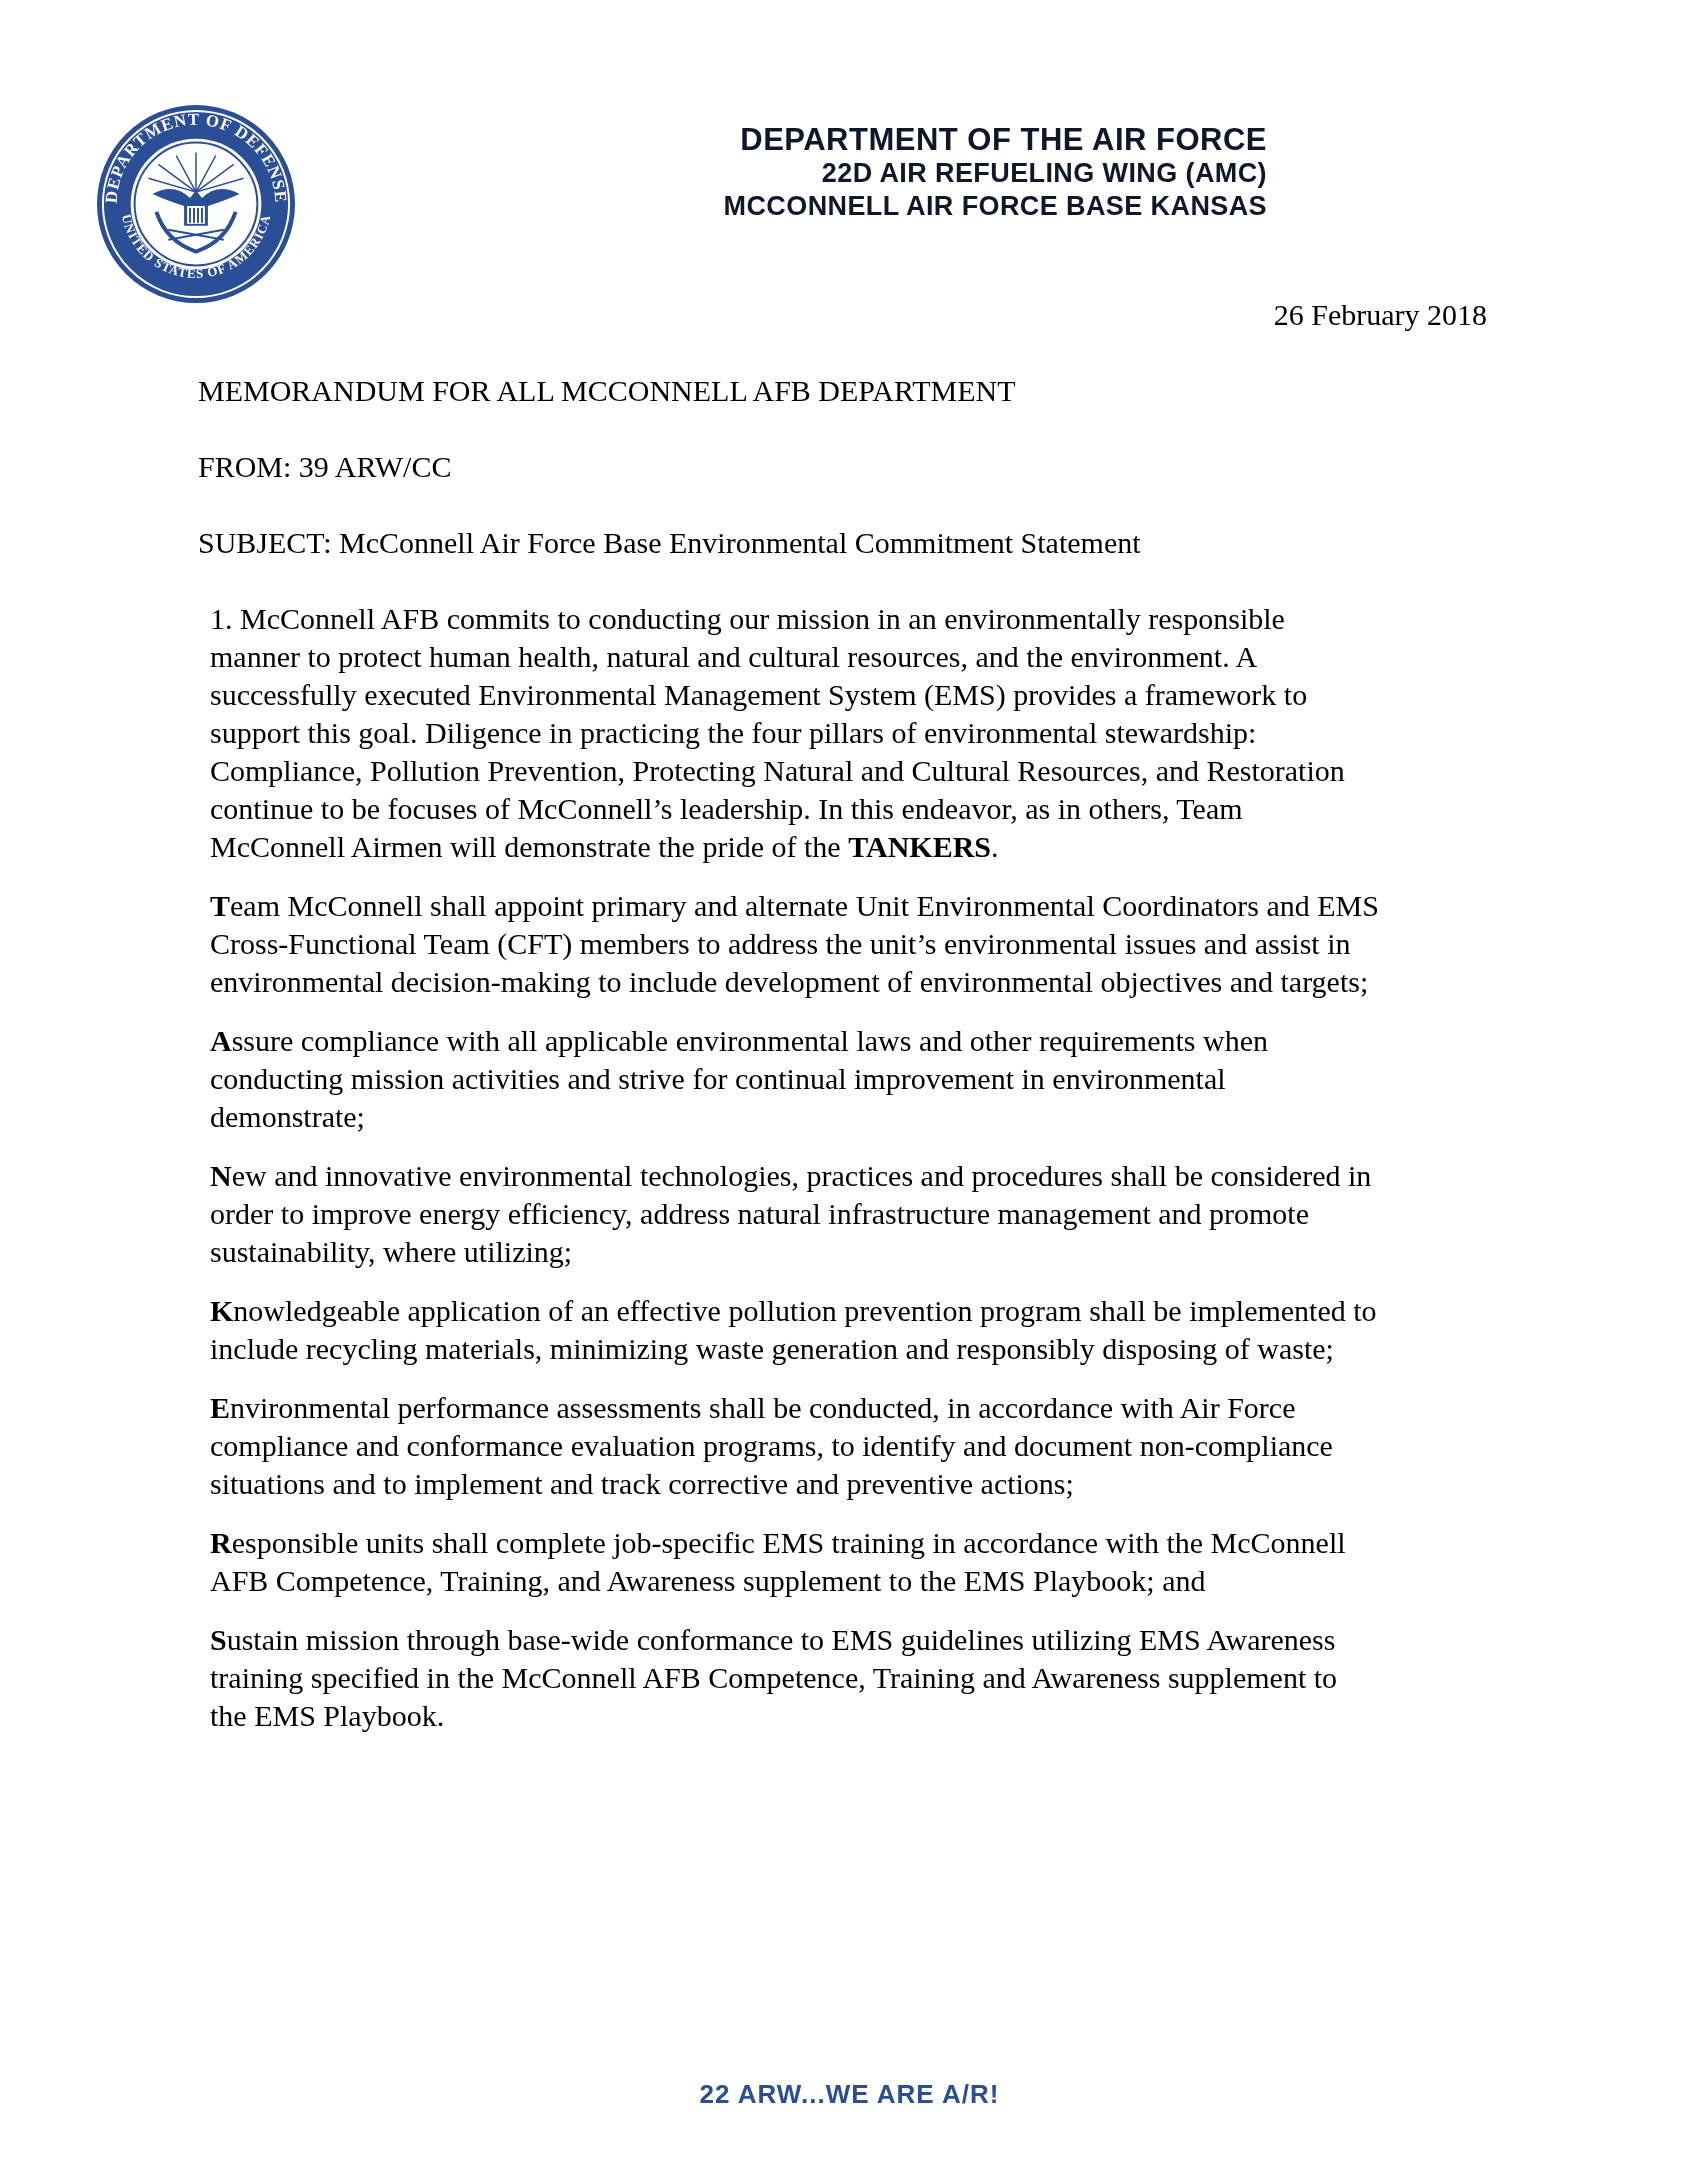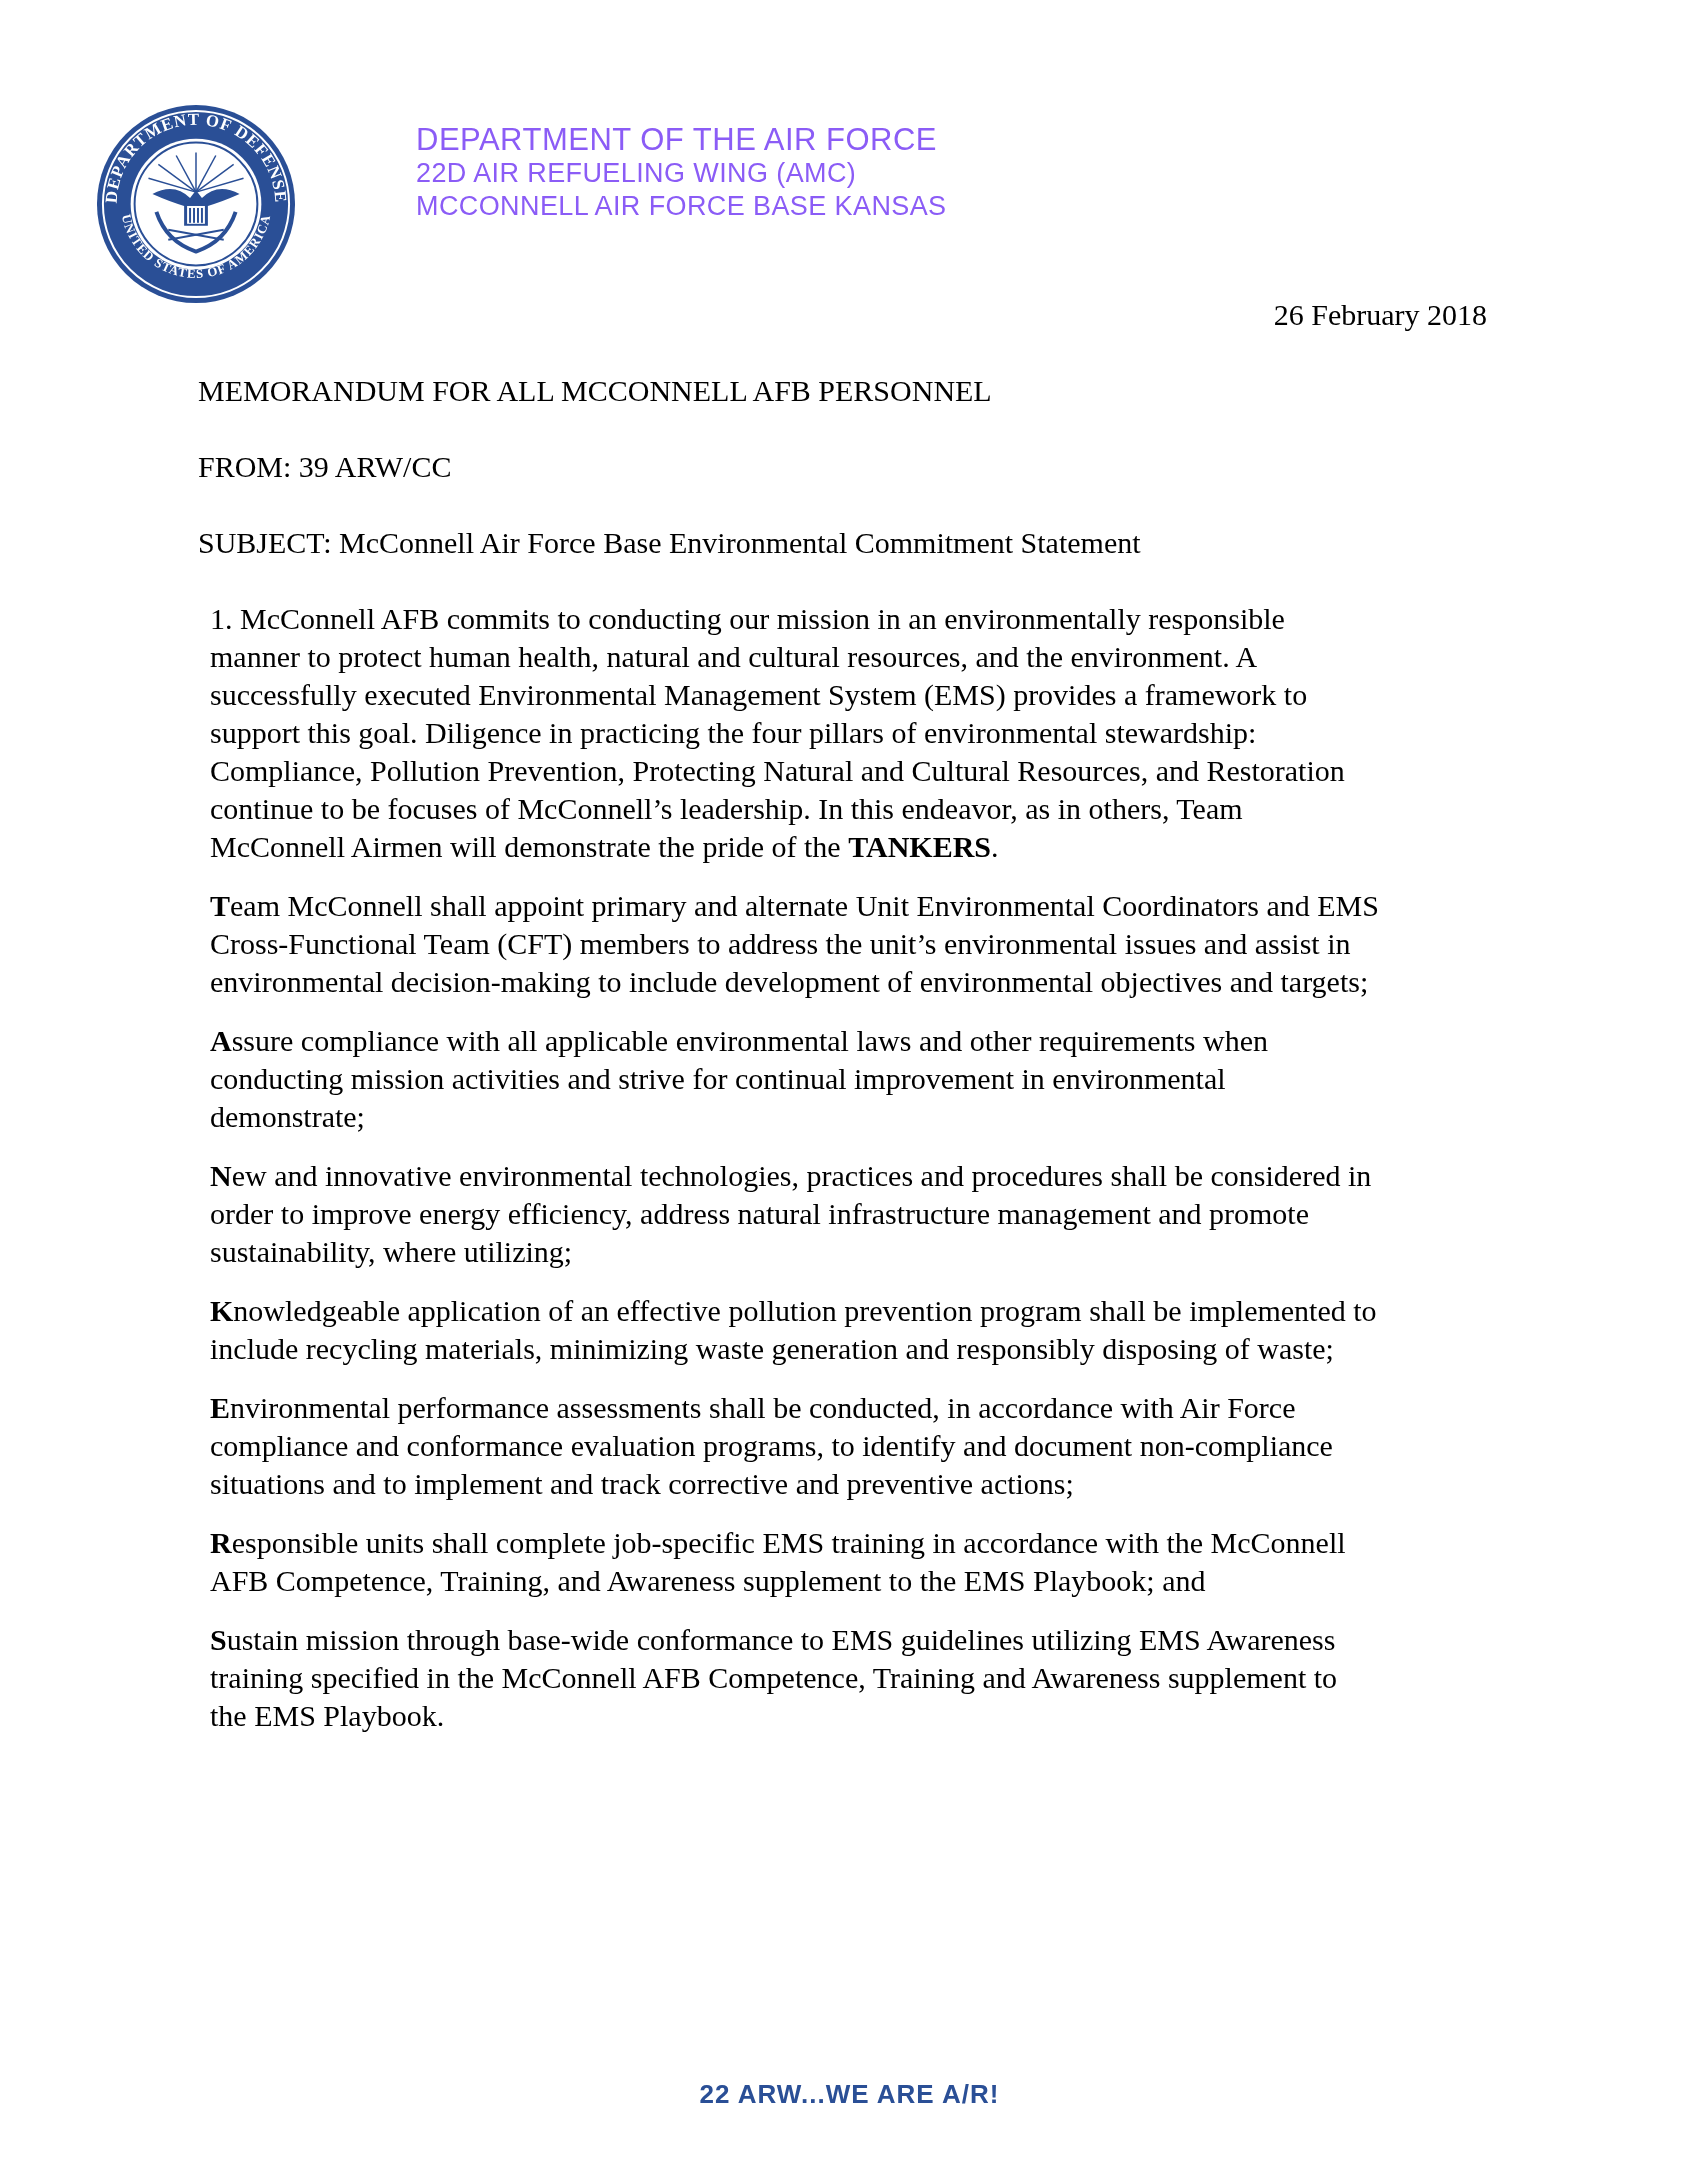--- a/index.html
+++ b/index.html
@@ -1,18 +1,18 @@
 <!DOCTYPE html>
 <html><head>
   <meta charset="utf-8">
   <style>
     html, body { margin: 0; padding: 0; background: #ffffff; }
     body { width: 1683px; height: 2178px; position: relative; overflow: hidden; font-family: "Liberation Serif", "DejaVu Serif", serif; color: #000; }
     .seal { position: absolute; left: 87px; top: 103px; width: 218px; height: 203px; }
-    .letterhead { position: absolute; left: 416px; top: 123px; width: 851px; text-align: left; color: #8b5cf6; font-family: "Liberation Sans", "DejaVu Sans", sans-serif; font-weight: normal; }
+    .letterhead { position: absolute; left: 416px; top: 123px; width: 851px; text-align: right; color: #0f172a; font-family: "Liberation Sans", "DejaVu Sans", sans-serif; font-weight: bold; }
     .lh1 { font-size: 31px; line-height: 34px; letter-spacing: 0.5px; }
     .lh2 { font-size: 27px; line-height: 33px; letter-spacing: 0.4px; }
     .date { position: absolute; right: 196px; top: 297px; font-size: 30px; line-height: 36px; margin-left: 30px; }
     .body { position: absolute; left: 198px; top: 372px; width: 1297px; font-size: 30px; line-height: 38px; }
     .line-item { margin: 0 0 38px 0; white-space: nowrap; }
     .para { margin: 0 0 21px 12px; }
     .para .row { display: block; white-space: nowrap; }
     .lead { font-weight: bold; }
     .footer { position: absolute; left: 8px; width: 1683px; top: 2079px; text-align: center; color: #2a4f96; font-family: "Liberation Sans", "DejaVu Sans", sans-serif; font-weight: bold; font-size: 26px; letter-spacing: 1px; }
   </style>
@@ -60,21 +60,21 @@
 
 <div class="letterhead">
   <div class="lh1">DEPARTMENT OF THE AIR FORCE</div>
   <div class="lh2">22D AIR REFUELING WING (AMC)</div>
   <div class="lh2">MCCONNELL AIR FORCE BASE KANSAS</div>
 </div>
 
 <div class="date">26 February 2018</div>
 
 <div class="body">
-  <div class="line-item">MEMORANDUM FOR  ALL MCCONNELL AFB PERSONNEL</div>
+  <div class="line-item">MEMORANDUM FOR  ALL MCCONNELL AFB DEPARTMENT</div>
   <div class="line-item">FROM:  39 ARW/CC</div>
   <div class="line-item">SUBJECT:  McConnell Air Force Base Environmental Commitment Statement</div>
 
   <div class="para">
     <span class="row">1.  McConnell AFB commits to conducting our mission in an environmentally responsible</span>
     <span class="row">manner to protect human health, natural and cultural resources, and the environment.  A</span>
     <span class="row">successfully executed Environmental Management System (EMS) provides a framework to</span>
     <span class="row">support this goal.  Diligence in practicing the four pillars of environmental stewardship:</span>
     <span class="row">Compliance, Pollution Prevention, Protecting Natural and Cultural Resources, and Restoration</span>
     <span class="row">continue to be focuses of McConnell’s leadership.  In this endeavor, as in others, Team</span>

